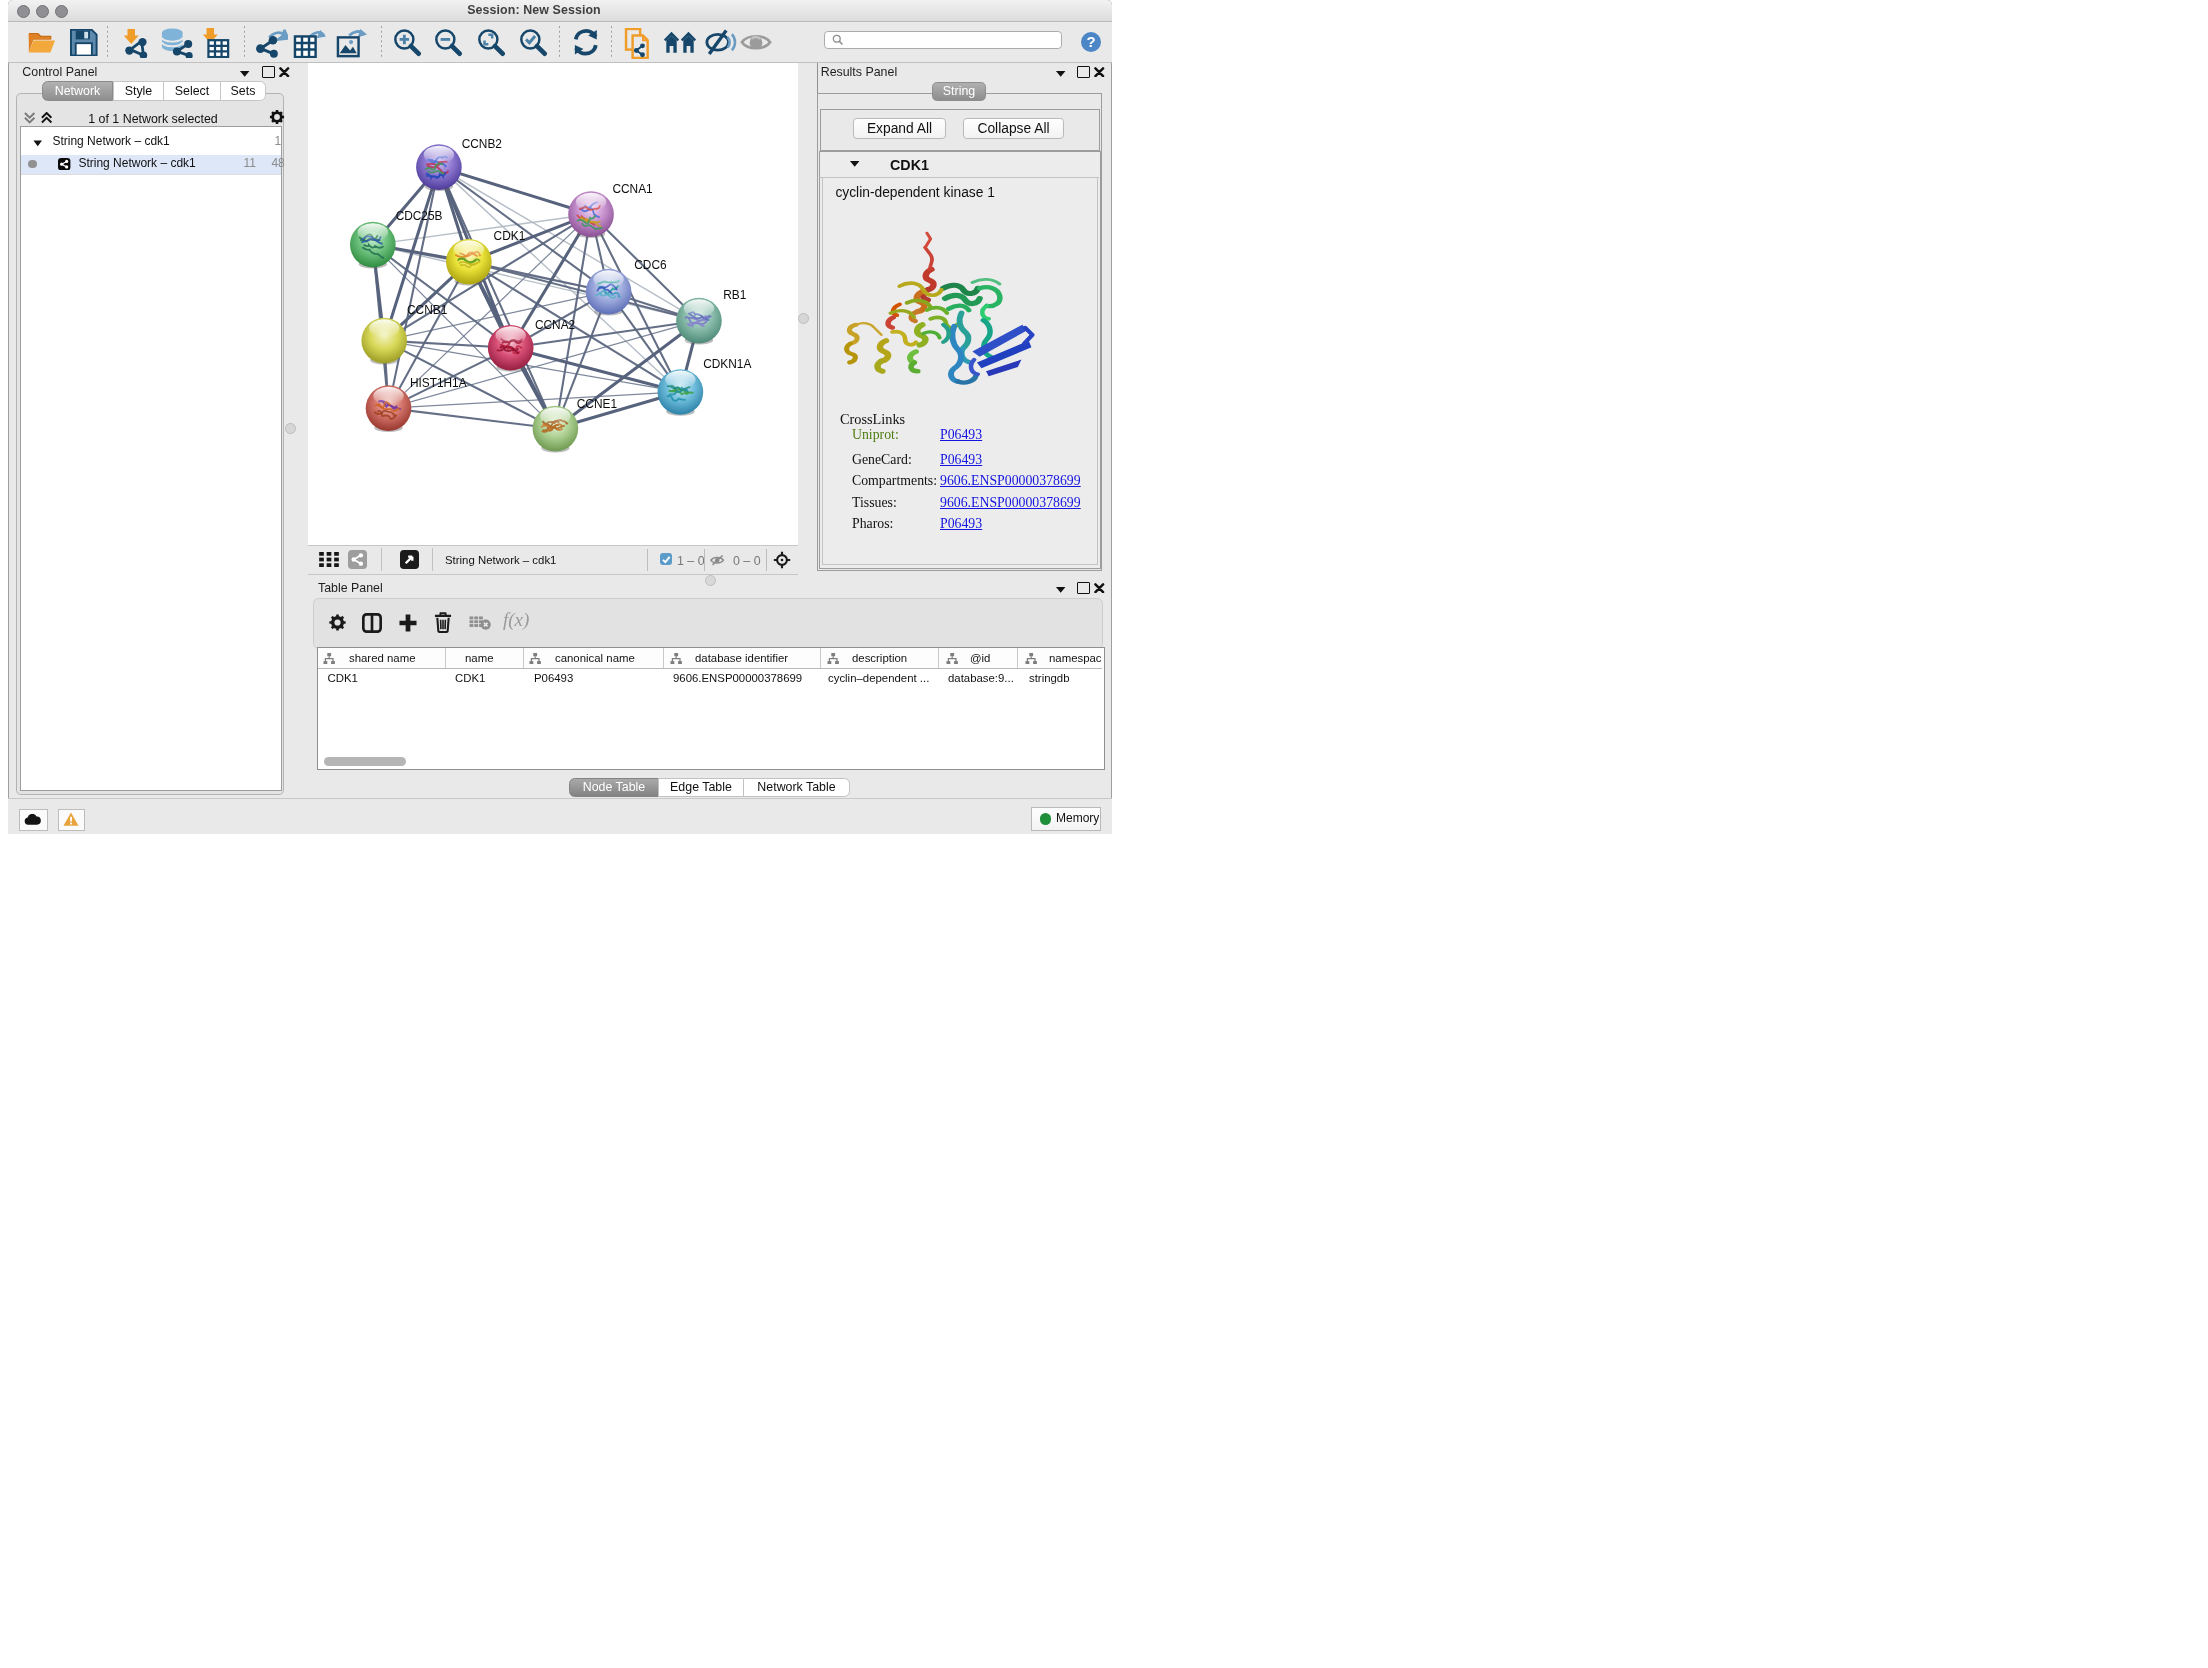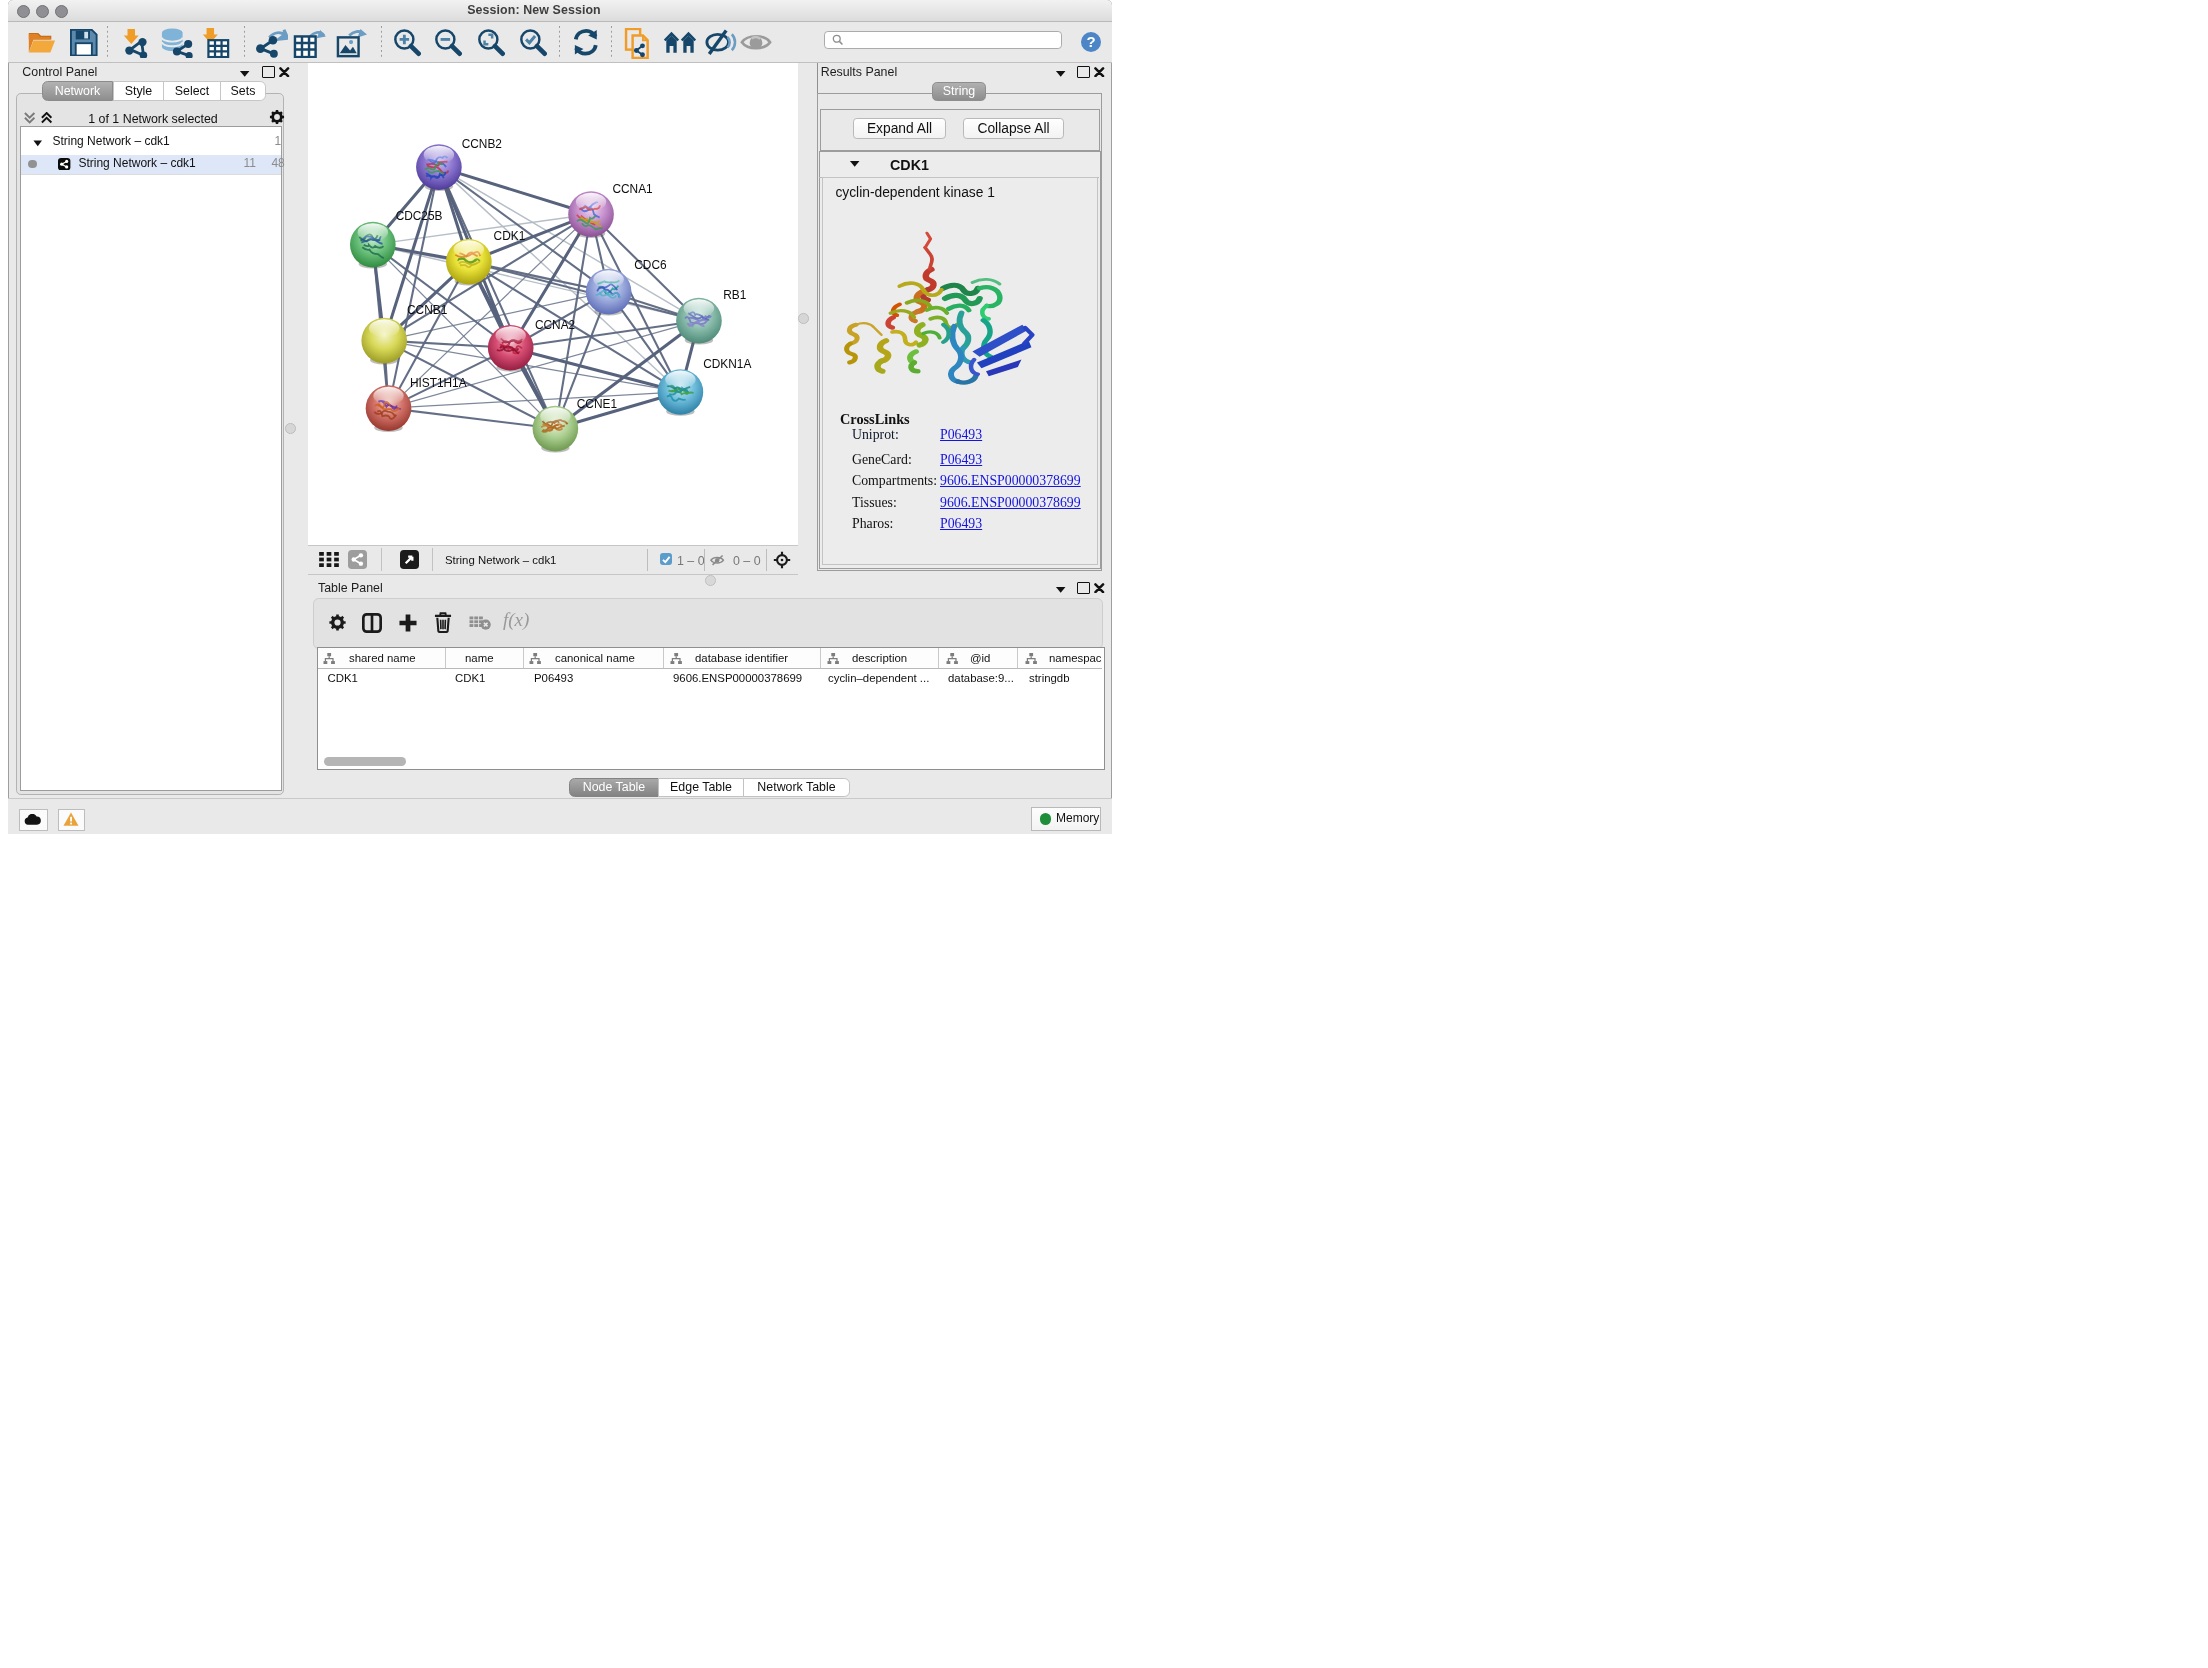--- a/index.html
+++ b/index.html
@@ -631,22 +631,22 @@
         <path d="M152 196 C146 204 148 214 156 216" stroke="#3a54cc" stroke-width="5"></path>
         <path d="M70 95 C80 88 92 90 96 100 C100 110 112 110 116 100" stroke="#b8a81c" stroke-width="5"></path>
         <path d="M78 118 C88 112 100 114 104 124" stroke="#8aa81e" stroke-width="5"></path>
         <path d="M60 132 C70 126 82 128 86 138" stroke="#9aa820" stroke-width="4.5"></path>
         <path d="M100 128 C108 122 118 124 122 132" stroke="#6ab02a" stroke-width="5"></path>
         <path d="M118 148 C126 154 126 166 118 172" stroke="#27a08a" stroke-width="5"></path>
         <path d="M96 160 C104 156 112 158 114 166" stroke="#4fae35" stroke-width="4.5"></path>
       </g>
     </svg>
 
-    <div class="abs serif" style="left:25px;top:348px;font-size:14.3px;font-weight:700;color:#111;">CrossLinks</div>
-    <div class="abs serif" style="left:37px;top:364px;font-size:13.8px;color:#0f172a;">Uniprot:</div>
+    <div class="abs serif" style="left:25px;top:348px;font-size:14.3px;font-weight:400;color:#111;">CrossLinks</div>
+    <div class="abs serif" style="left:37px;top:364px;font-size:13.8px;color:#4d7c0f;">Uniprot:</div>
     <div class="abs serif lnk" style="left:125px;top:364px;font-size:13.8px;">P06493</div>
     <div class="abs serif" style="left:37px;top:389px;font-size:13.8px;color:#111;">GeneCard:</div>
     <div class="abs serif lnk" style="left:125px;top:389px;font-size:13.8px;">P06493</div>
     <div class="abs serif" style="left:37px;top:410px;font-size:13.8px;color:#111;">Compartments:</div>
     <div class="abs serif lnk" style="left:125px;top:410px;font-size:13.8px;">9606.ENSP00000378699</div>
     <div class="abs serif" style="left:37px;top:432px;font-size:13.8px;color:#111;">Tissues:</div>
     <div class="abs serif lnk" style="left:125px;top:432px;font-size:13.8px;">9606.ENSP00000378699</div>
     <div class="abs serif" style="left:37px;top:453px;font-size:13.8px;color:#111;">Pharos:</div>
     <div class="abs serif lnk" style="left:125px;top:453px;font-size:13.8px;">P06493</div>
   </div>

